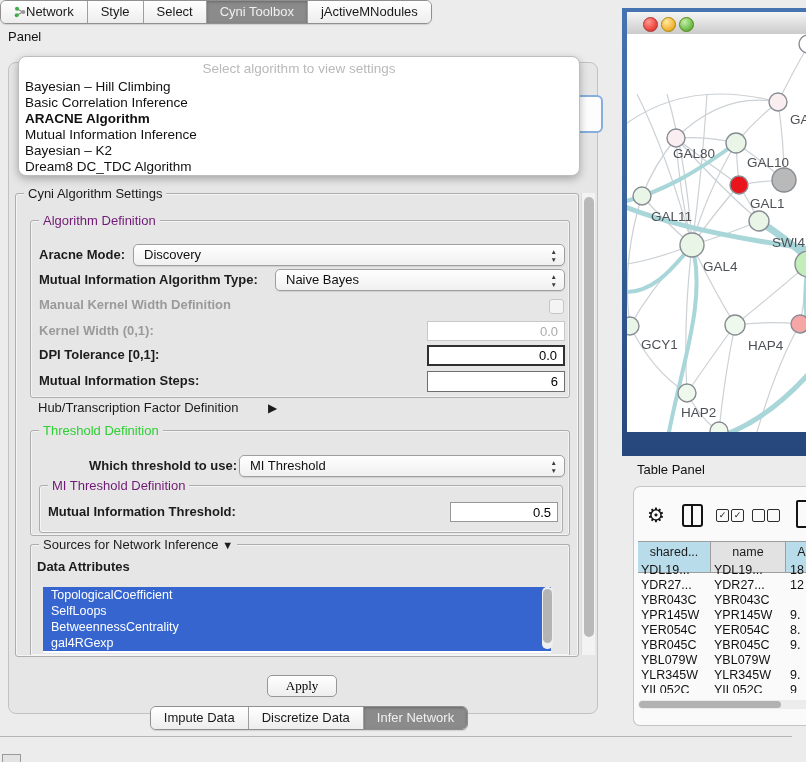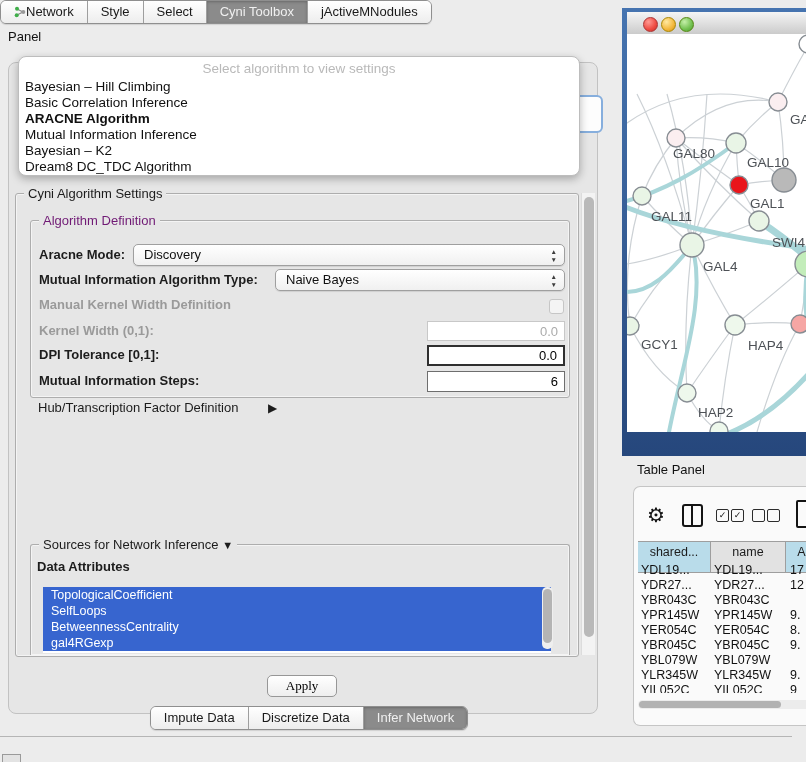--- a/index.html
+++ b/index.html
@@ -164,20 +164,35 @@
         <span class="lbl bold" style="left:8px;top:124px;">DPI Tolerance [0,1]:</span>
         <input class="tfield" style="left: 396px; top: 124px; width: 138px; height: 21px; border: 2px solid rgb(47, 47, 47); color: rgb(0, 0, 0);" value="0.0">
 
         <span class="lbl bold" style="left:8px;top:150px;">Mutual Information Steps:</span>
         <input class="tfield" style="left: 396px; top: 150px; width: 138px; height: 21px; border: 1px solid rgb(110, 110, 110); color: rgb(0, 0, 0);" value="6">
       </div>
 
       <span class="lbl" style="left:22px;top:204px;">Hub/Transcription Factor Definition</span>
       <span class="lbl" style="left:252px;top:204px;font-size:12px;">▶</span>
 
+      <div class="grp" style="left:14px;top:236px;width:538px;height:104px;">
+        <span class="gt t-green">Threshold Definition</span>
+
+        <span class="lbl bold" style="left:58px;top:25px;">Which threshold to use:</span>
+        <div class="combo" style="left:208px;top:24px;width:326px;height:22px;box-sizing:border-box;">
+          <span>MI Threshold</span>
+          <span class="arrows">▲<br>▼</span>
+        </div>
+
+        <div class="grp" style="left:8px;top:54px;width:522px;height:46px;">
+          <span class="gt t-blue">MI Threshold Definition</span>
+          <span class="lbl bold" style="left:8px;top:16px;">Mutual Information Threshold:</span>
+          <input class="tfield" style="left: 410px; top: 16px; width: 108px; height: 20px; border: 1px solid rgb(151, 151, 151); color: rgb(0, 0, 0);" value="0.5">
+        </div>
+      </div>
 
       <div class="grp" style="left:14px;top:350px;width:538px;height:110px;border-bottom:none;border-radius:3px 3px 0 0;">
         <span class="gt">
           <span>Sources for Network Inference</span>
           <span style="font-size:11px;">▼</span>
         </span>
         <span class="lbl bold" style="left:6px;top:12px;">Data Attributes</span>
         <div class="attr-list" style="left:12px;top:42px;width:508px;height:66px;" id="attr-list">
             <div class="attr-row">TopologicalCoefficient</div>
             <div class="attr-row">SelfLoops</div>
@@ -298,21 +313,21 @@
           <div class="nlabel" style="left: 153px; top: 78px;">GAL</div>
           <div class="nlabel" style="left: 36px; top: 112px;">GAL80</div>
           <div class="nlabel" style="left: 110px; top: 121px;">GAL10</div>
           <div class="nlabel" style="left: 113px; top: 162px;">GAL1</div>
           <div class="nlabel" style="left: 14px; top: 175px;">GAL11</div>
           <div class="nlabel" style="left: 135px; top: 201px;">SWI4</div>
           <div class="nlabel" style="left: 66px; top: 225px;">GAL4</div>
           <div class="nlabel" style="left: 4px; top: 303px;">GCY1</div>
           <div class="nlabel" style="left: 111px; top: 304px;">HAP4</div>
           <div class="nlabel" style="left: 169px; top: 303px;">Y</div>
-          <div class="nlabel" style="left: 61px; top: 371px;">HAP2</div>
+          <div class="nlabel" style="left: 44px; top: 371px;">HAP2</div>
         </div>
     </div>
   </div>
 
   <span class="abs tp-title">Table Panel</span>
   <div class="abs tp-card">
     <span class="gear">⚙</span>
     <span class="split-icon"></span>
     <span class="cb" style="left:82px;top:22px;">✓</span>
     <span class="cb" style="left:97px;top:22px;">✓</span>
@@ -321,21 +336,21 @@
     <span class="page-icon"></span>
     <div id="tp-head">
         <div class="th-cell hl" style="left: 4px; width: 73px;">shared...</div>
         <div class="th-cell" style="left: 77px; width: 75px;">name</div>
         <div class="th-cell hl" style="left: 152px; width: 32px;">A</div>
       </div>
     <div class="tp-rows" id="tp-rows">
         <div class="tp-row" style="top: 0px;">
           <div class="tp-td" style="left: 7px;">YDL19...</div>
           <div class="tp-td" style="left: 80px;">YDL19...</div>
-          <div class="tp-td" style="left: 156px;">17</div>
+          <div class="tp-td" style="left: 156px;">18</div>
         </div>
         <div class="tp-row" style="top: 15px;">
           <div class="tp-td" style="left: 7px;">YDR27...</div>
           <div class="tp-td" style="left: 80px;">YDR27...</div>
           <div class="tp-td" style="left: 156px;">12</div>
         </div>
         <div class="tp-row" style="top: 30px;">
           <div class="tp-td" style="left: 7px;">YBR043C</div>
           <div class="tp-td" style="left: 80px;">YBR043C</div>
           <div class="tp-td" style="left: 156px;"></div>

